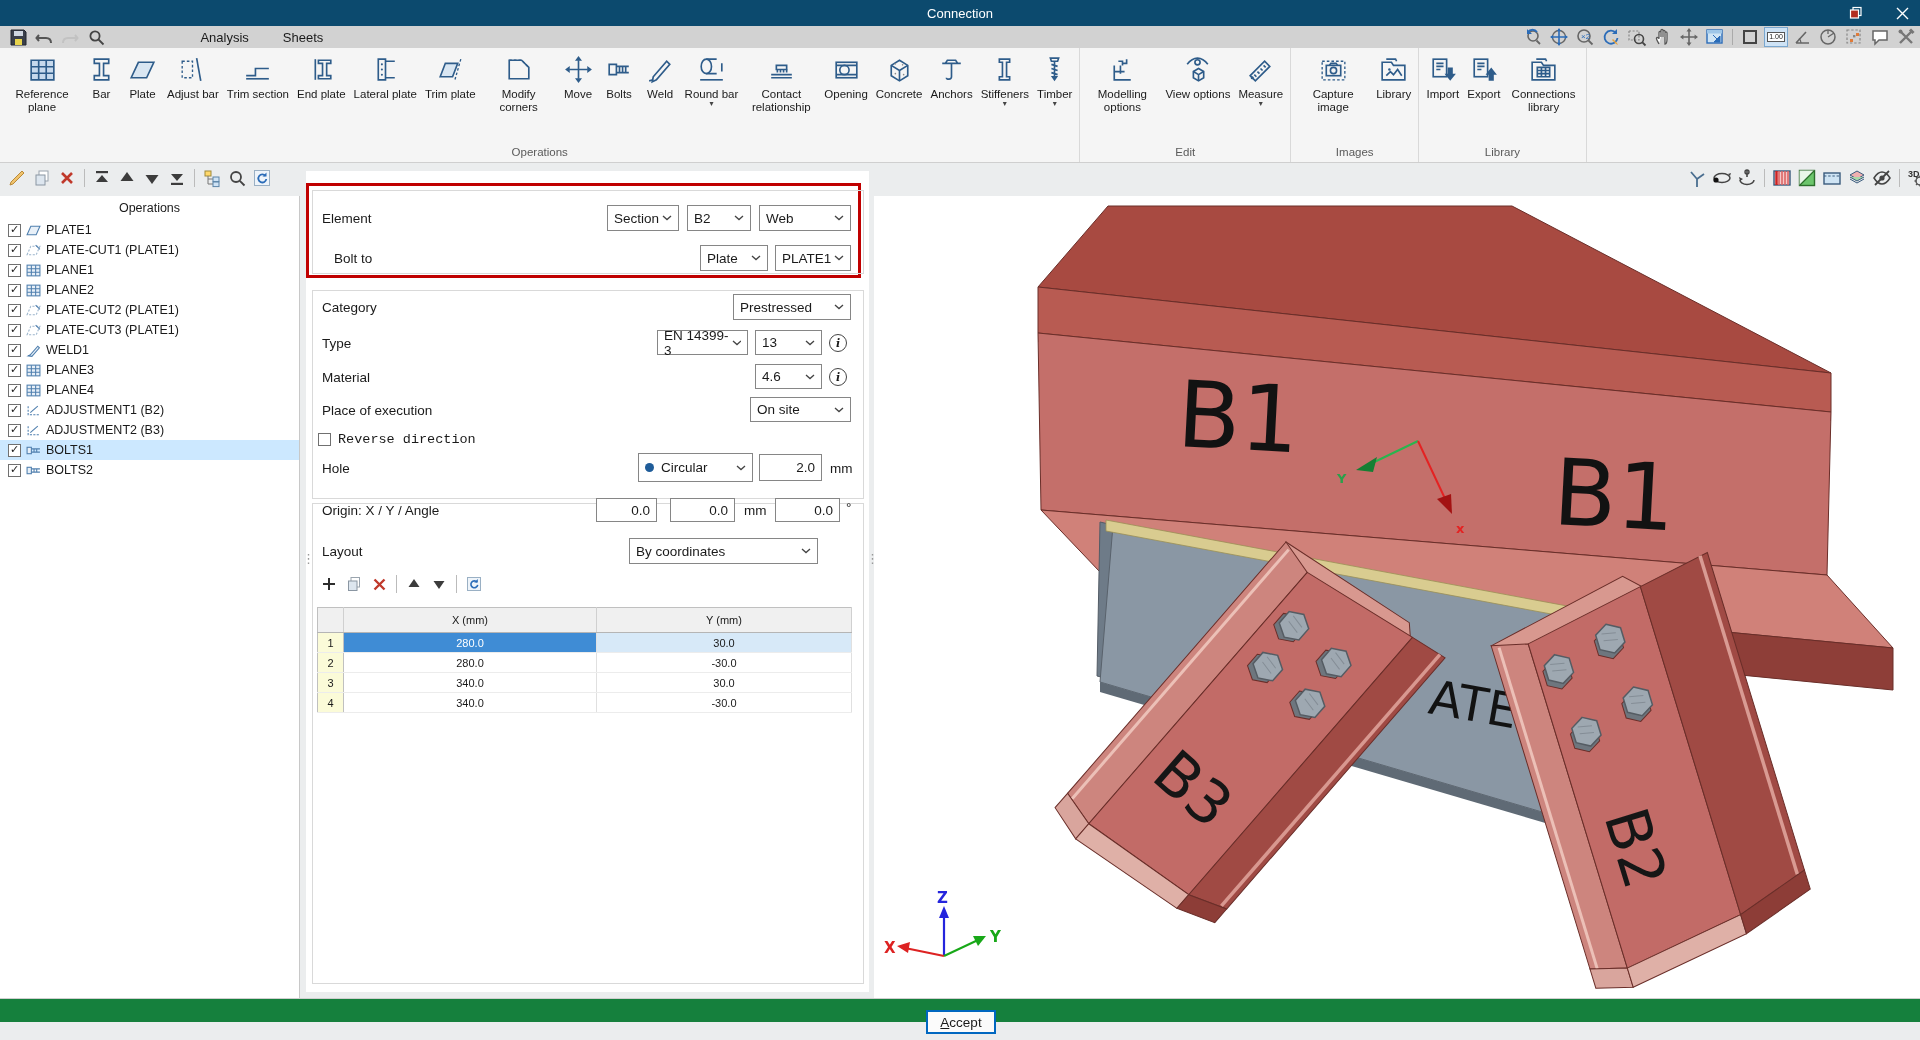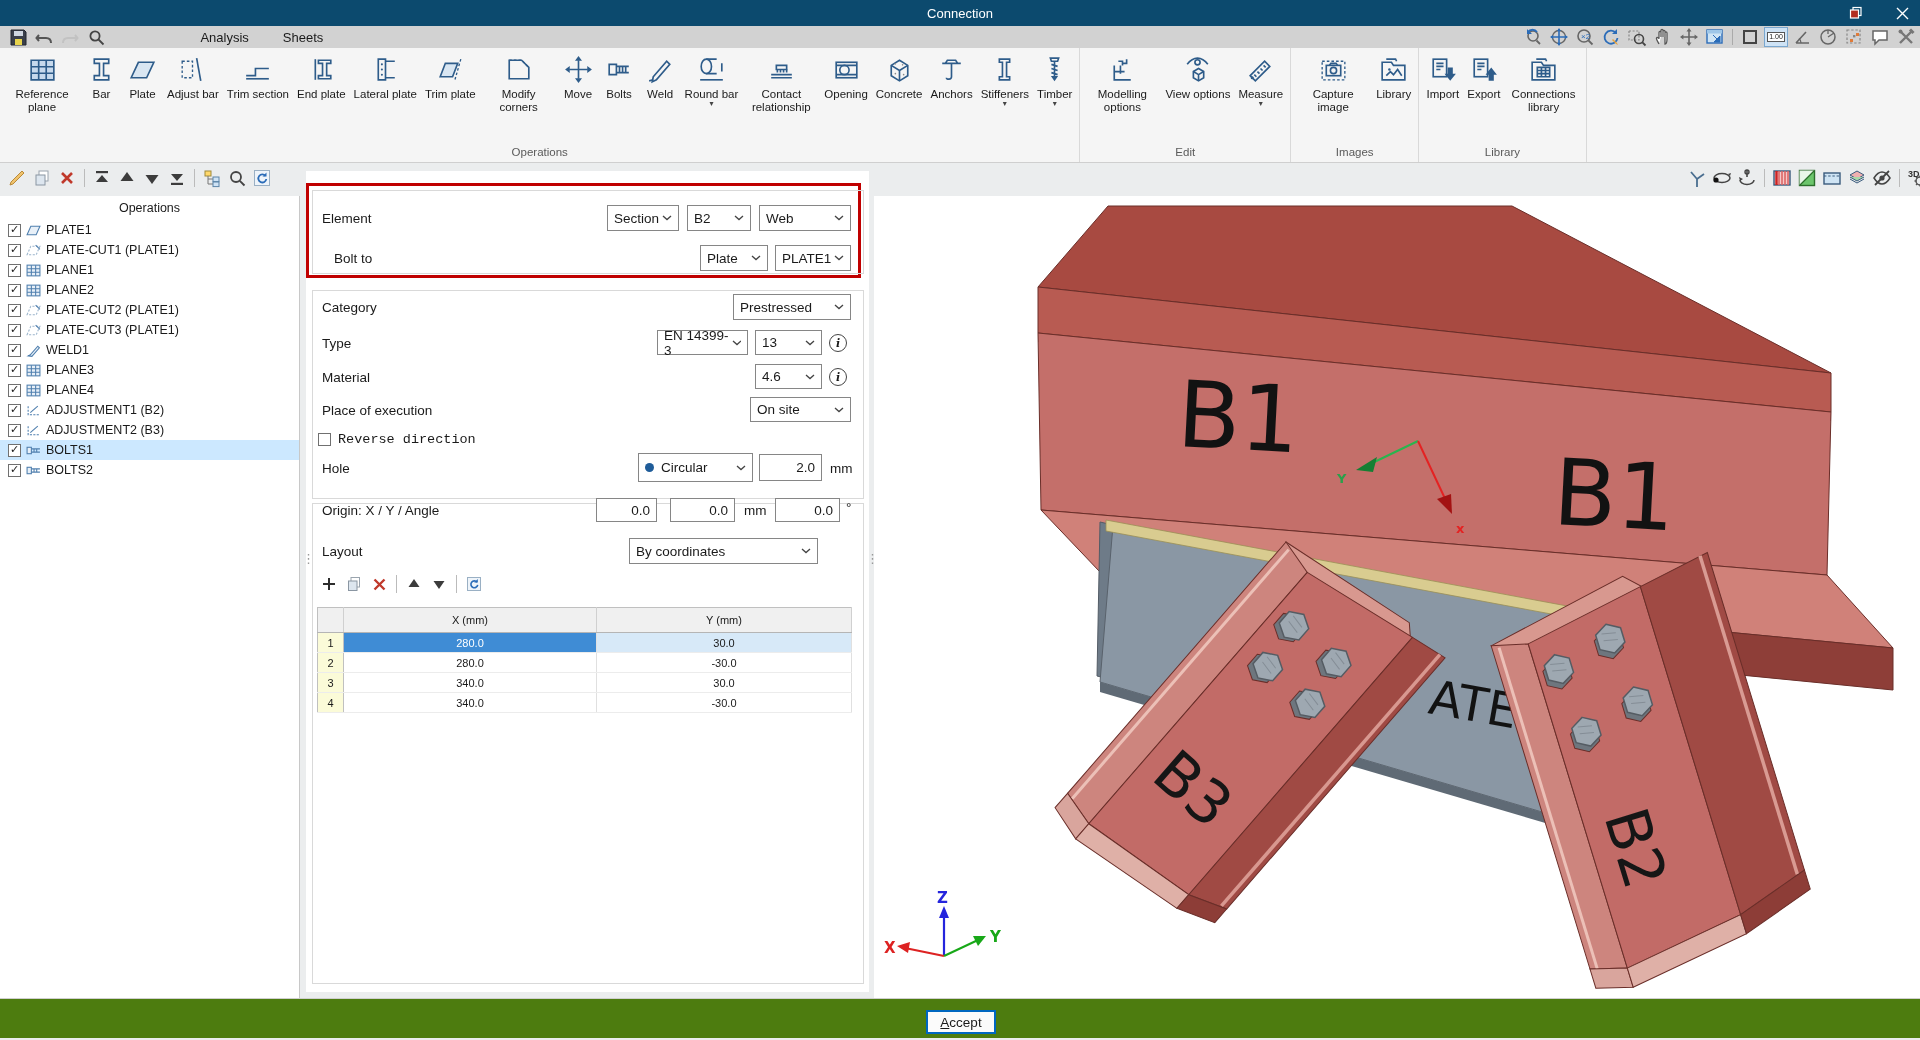--- a/index.html
+++ b/index.html
@@ -69,21 +69,21 @@
   
   .viewport{position:absolute;left:874px;top:32px;width:1046px;height:802px;background:#fff;}
   .scene{position:absolute;left:0;top:0;}
   .scene text{font-family:"DejaVu Sans",sans-serif;}
   .big{font-size:92px;fill:#121212;}
   .mid{font-size:48px;fill:#121212;}
   .mid2{font-size:60px;fill:#161616;}
   .lcs{font-size:13px;font-weight:bold;}
   .axl{font-size:15px;font-weight:bold;}
   
-  .footer{position:absolute;left:0;top:998px;width:1920px;height:40px;background:#4d7c0f;border-top:1px solid #cfcfcf;box-sizing:border-box;text-decoration:underline;}
+  .footer{position:absolute;left:0;top:998px;width:1920px;height:24px;background:#15803d;border-top:1px solid #cfcfcf;box-sizing:border-box;text-decoration:underline;}
   .accept{position:absolute;left:926px;top:11px;width:70px;height:24px;background:#fbfbfb;border:2px solid #0067c0;box-sizing:border-box;font-size:13.5px;font-family:inherit;display:flex;align-items:center;justify-content:center;cursor:pointer;}
   .u{text-decoration:underline;}
 </style>
 </head>
 <body>
 
 <svg width="0" height="0" style="position:absolute">
 <defs>
 <symbol id="s-grid" viewBox="0 0 32 32">
         <rect x="5" y="7" width="22" height="19" fill="#c7d9ec"></rect>

